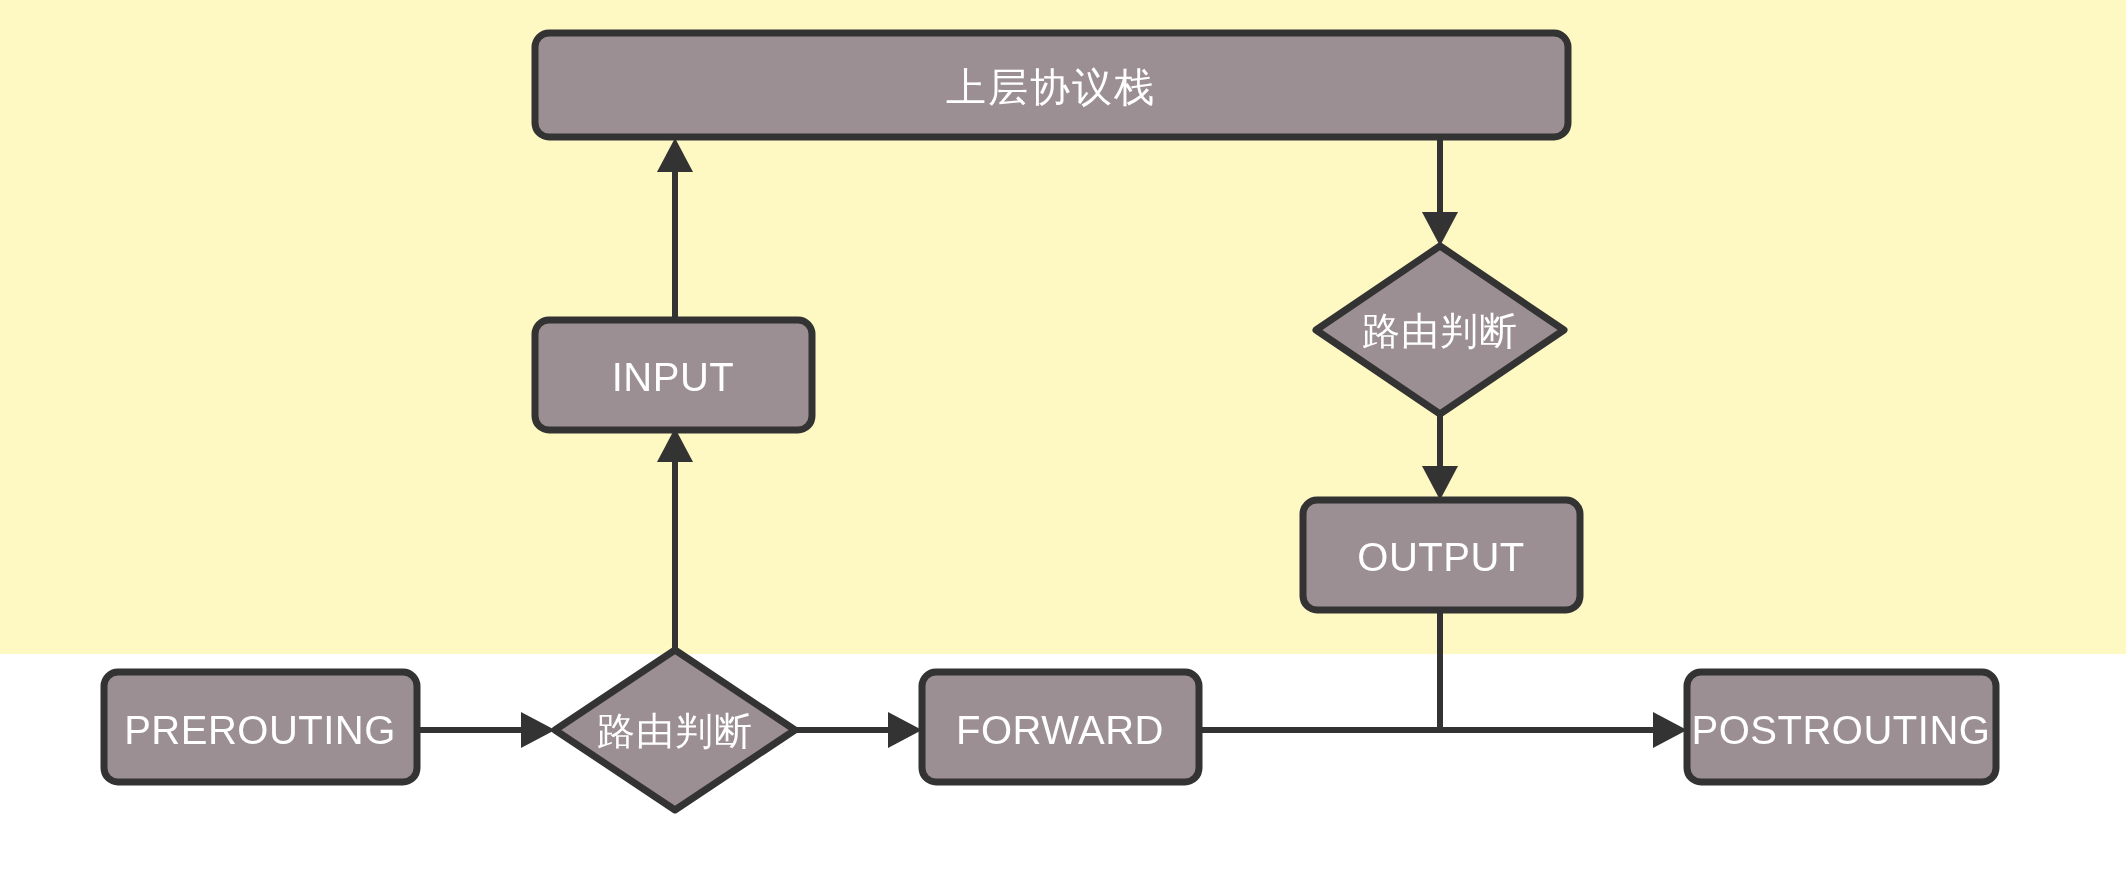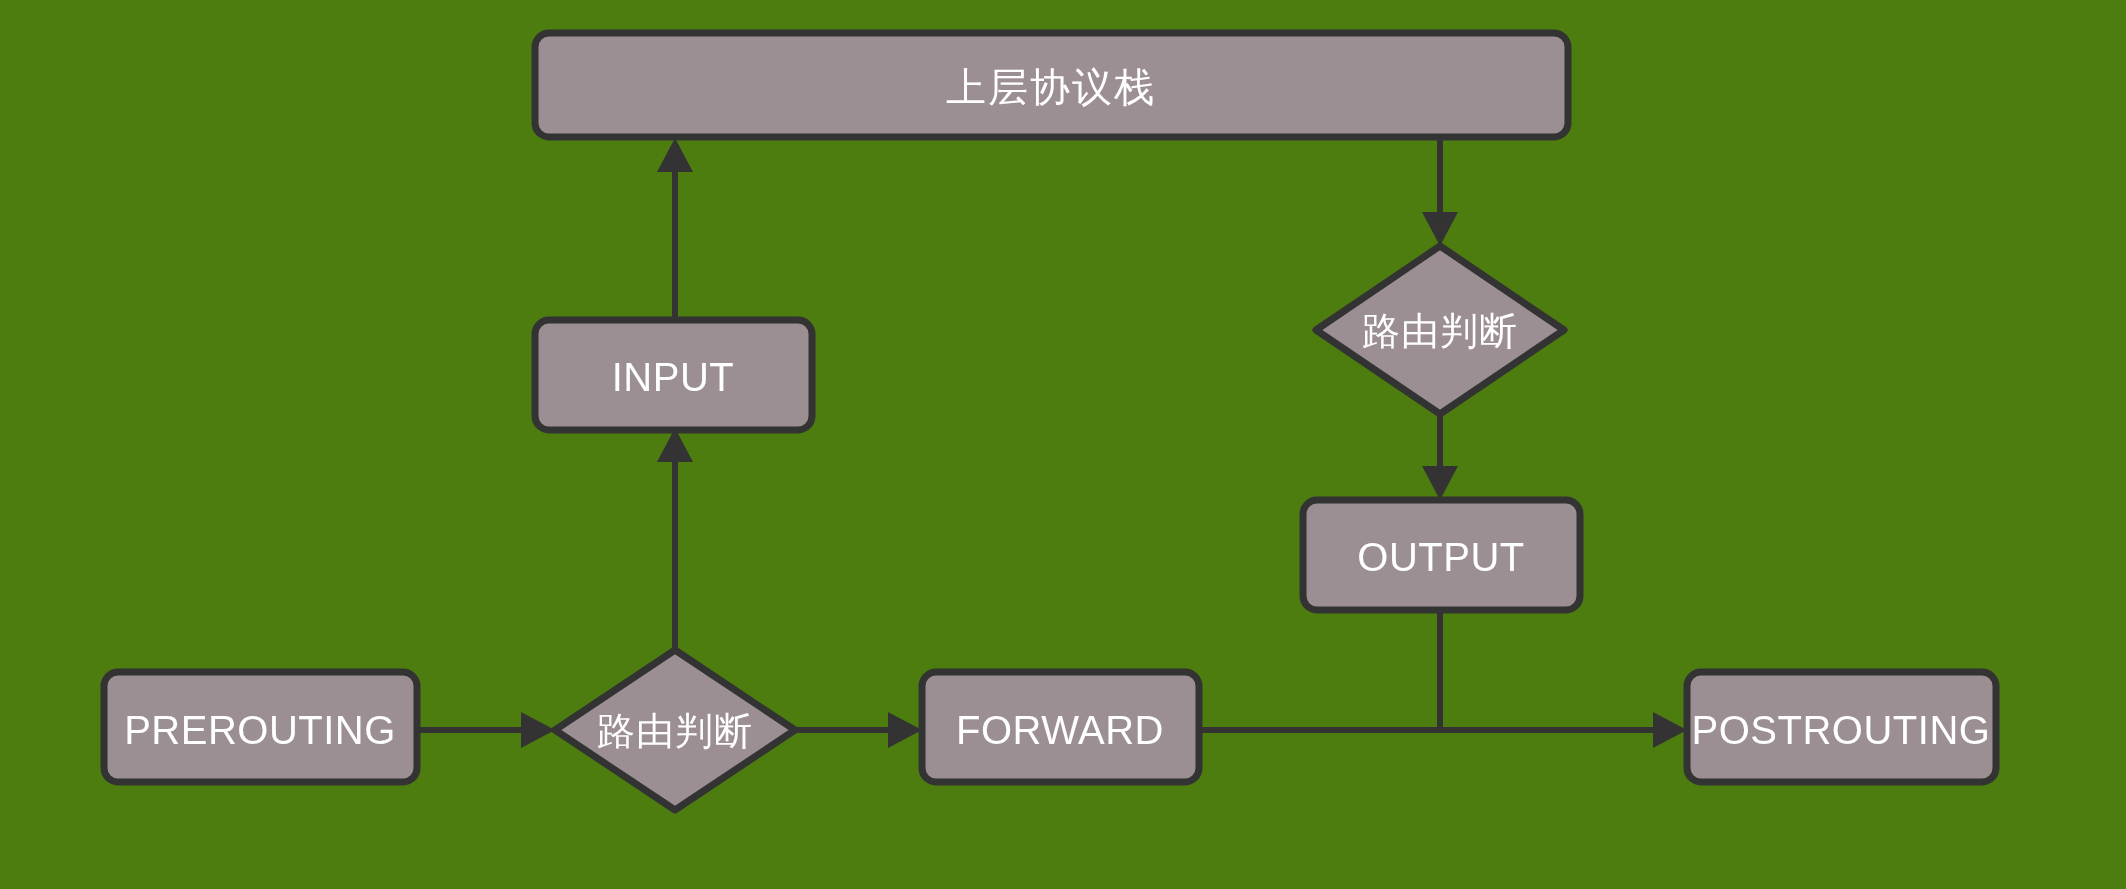--- a/index.html
+++ b/index.html
@@ -10,22 +10,22 @@
   }
   body {
     width: 2126px;
     height: 889px;
     overflow: hidden;
     font-family: "Liberation Sans", "DejaVu Sans", sans-serif;
   }
   #diagram-root {
     position: relative;
     width: 2126px;
-    height: 889px;
-    background: #4d7c0f;
+    height: 654px;
+    background: #fef9c3;
   }
   svg#flow-svg {
     display: block;
     width: 2126px;
     height: 889px;
   }
   .node-shape {
     fill: #9C8F94;
     stroke: #333333;
     stroke-width: 7;

